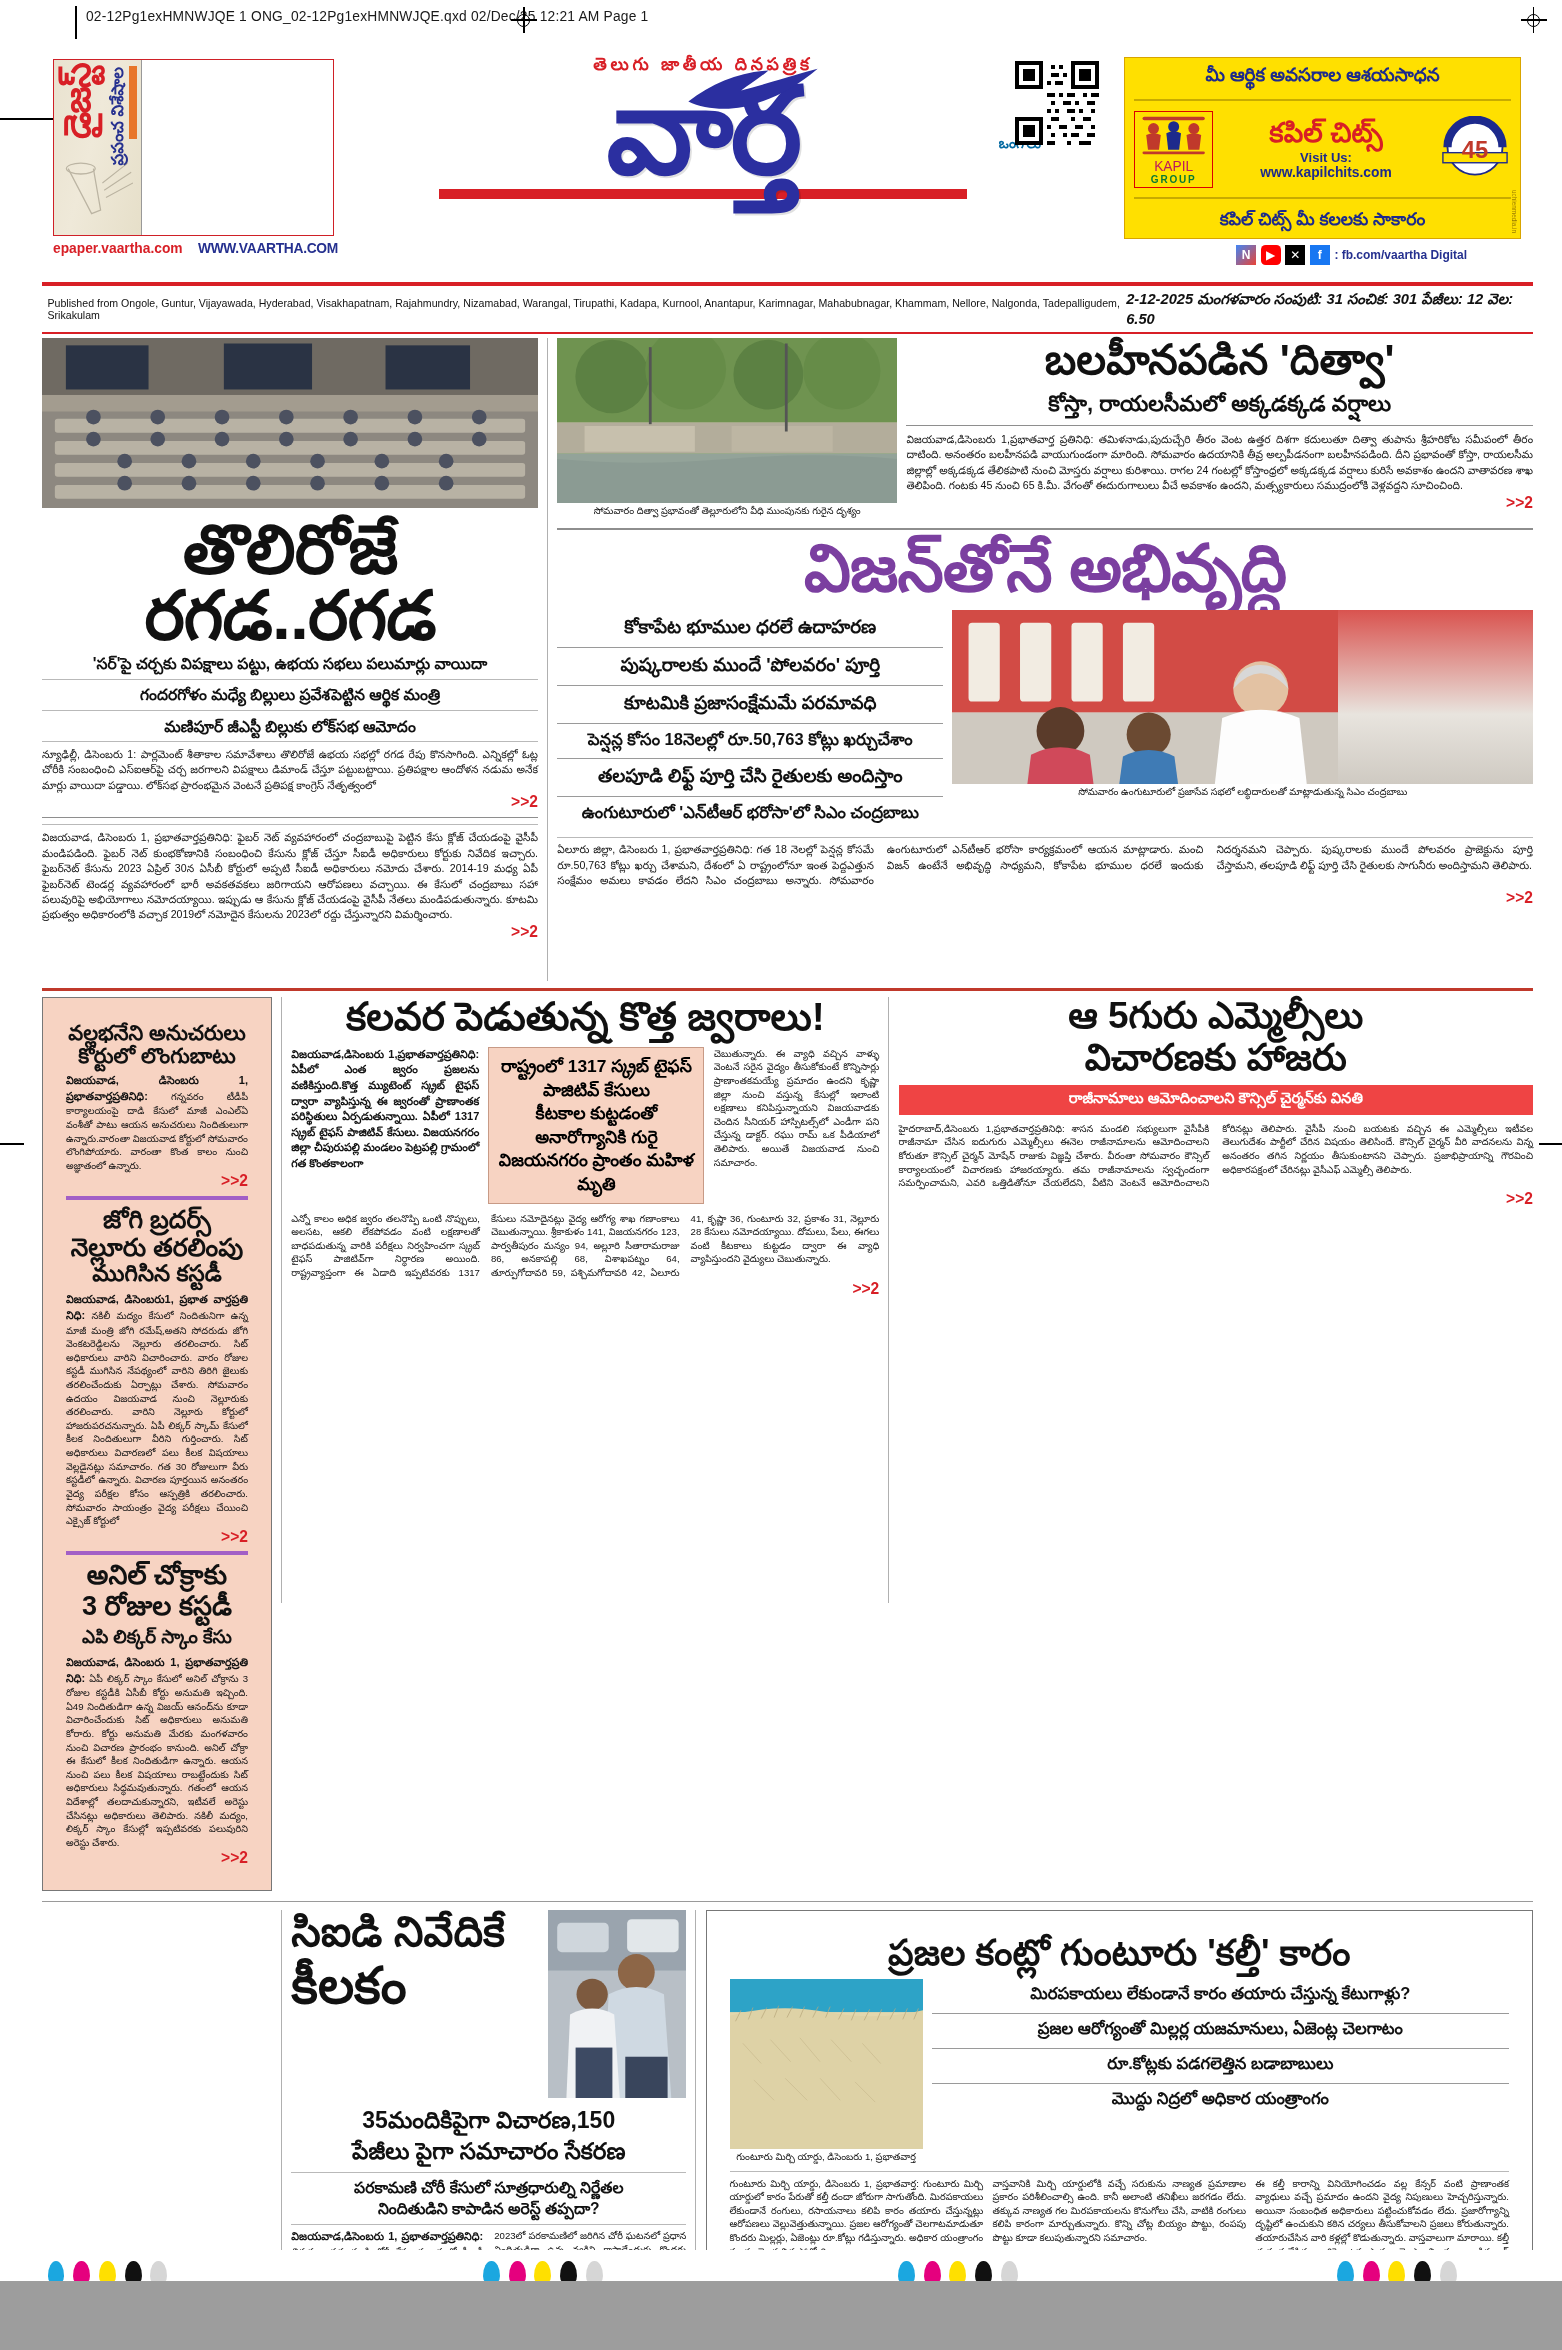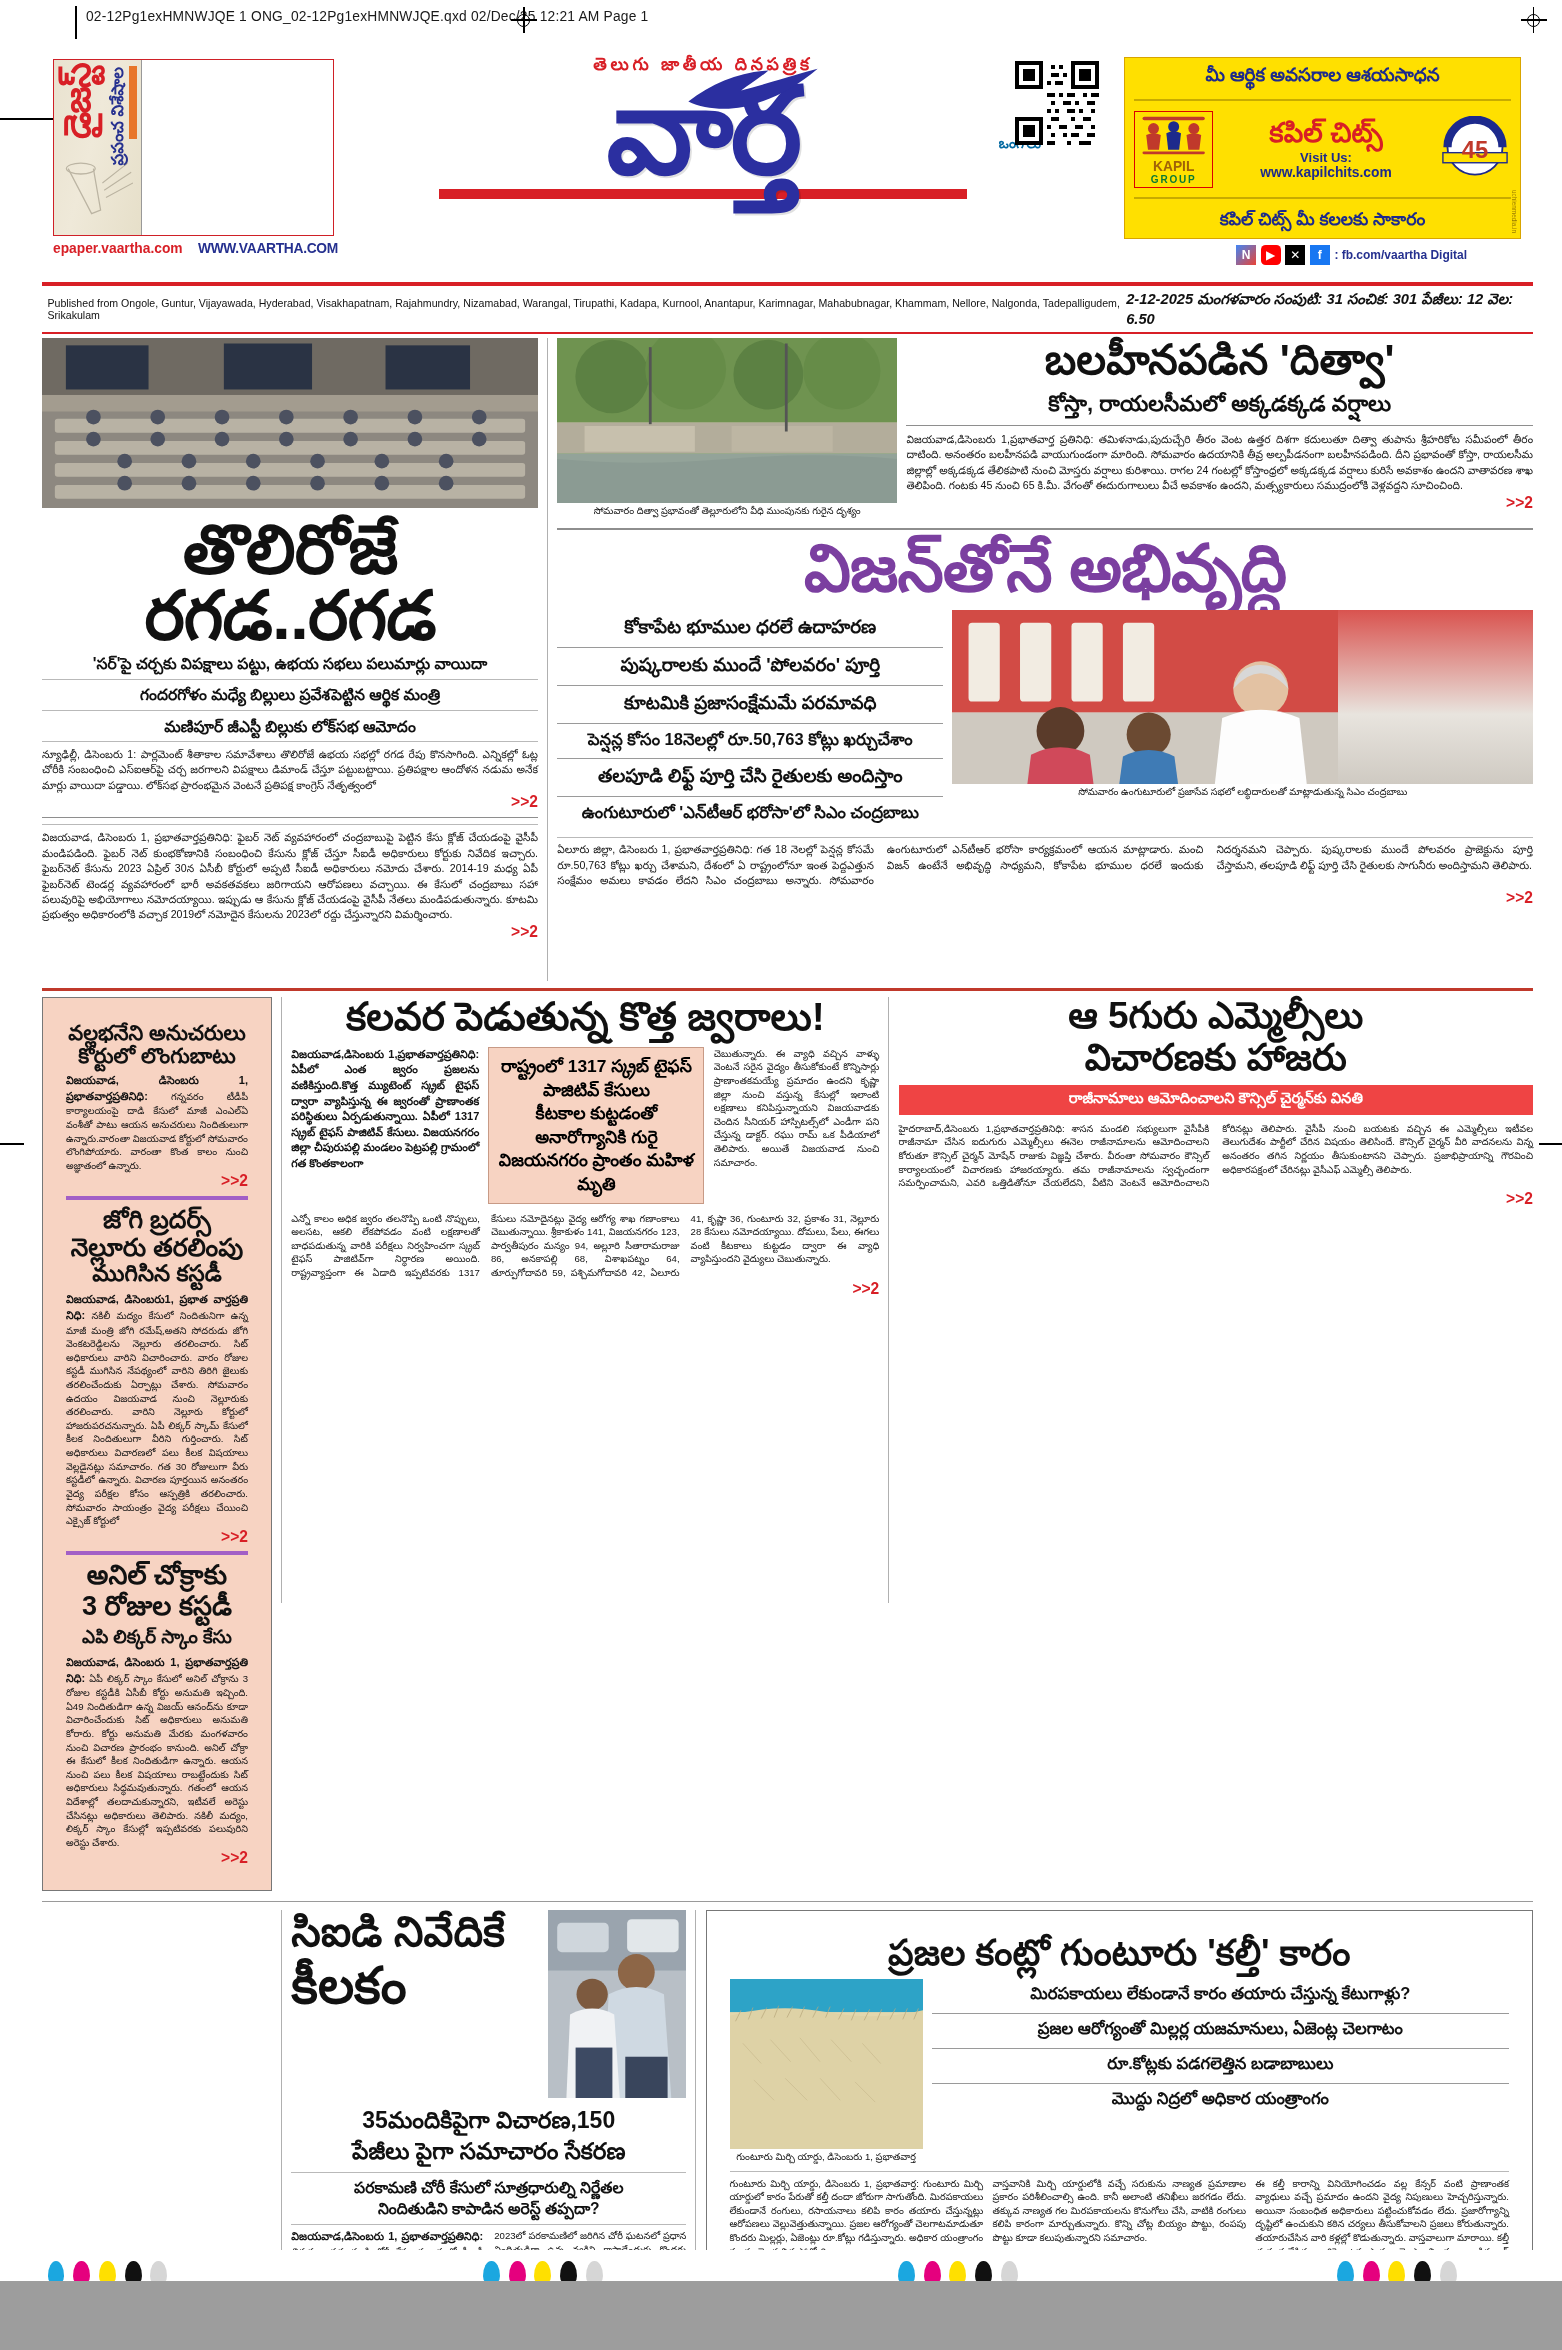--- a/index.html
+++ b/index.html
@@ -81,21 +81,21 @@
   .ad-kapil {
     position: absolute; left: 1082px; top: 9.2px; width: 397px; height: 182px;
     background: #ffe000; border: 1.8px solid #d8a400; padding: 5.5px 9.2px;
     display: flex; flex-direction: column; justify-content: space-between;
   }
   .ad-top { text-align: center; color: #1d2a8c; font-size: 18.4px; font-weight: 800; }
   .ad-hr { height: 1.8px; background: #c8ab00; margin: 3.7px 0; }
   .ad-mid { display: flex; align-items: center; gap: 7.3px; }
   .kapil-logo { width: 79px; height: 77px; border: 1.8px solid #d00; padding: 1.8px; background:#ffe000; text-align:center; }
   .kapil-figs { height: 44px; position: relative; }
-  .kapil-name { color: #a16207; font-size: 13.8px; font-weight: 700; line-height: 1; }
+  .kapil-name { color: #be185d; font-size: 13.8px; font-weight: 400; line-height: 1; }
   .kapil-grp { color: #0a7a33; font-size: 10px; font-weight: 700; letter-spacing: 1.8px; }
   .ad-center { flex: 1; text-align: center; }
   .ad-brand { color: #d81f26; font-size: 27.5px; font-weight: 900; line-height: 1; }
   .ad-visit { color: #1d2a8c; font-size: 13px; font-weight: 800; margin-top: 3.7px; }
   .ad-url { color: #1d2a8c; font-size: 13.8px; font-weight: 800; }
   .badge45 { width: 72px; height: 66px; position: relative; }
   .ad-bot { text-align: center; color: #1d2a8c; font-size: 17.4px; font-weight: 800; }
   .ad-side { position:absolute; right:1.8px; bottom:5.5px; writing-mode:vertical-rl; font-size:6.4px; color:#9a7c00; }
 
   .social { position: absolute; left: 1194px; top: 197px; display: flex; align-items: center; gap: 4.6px; }

